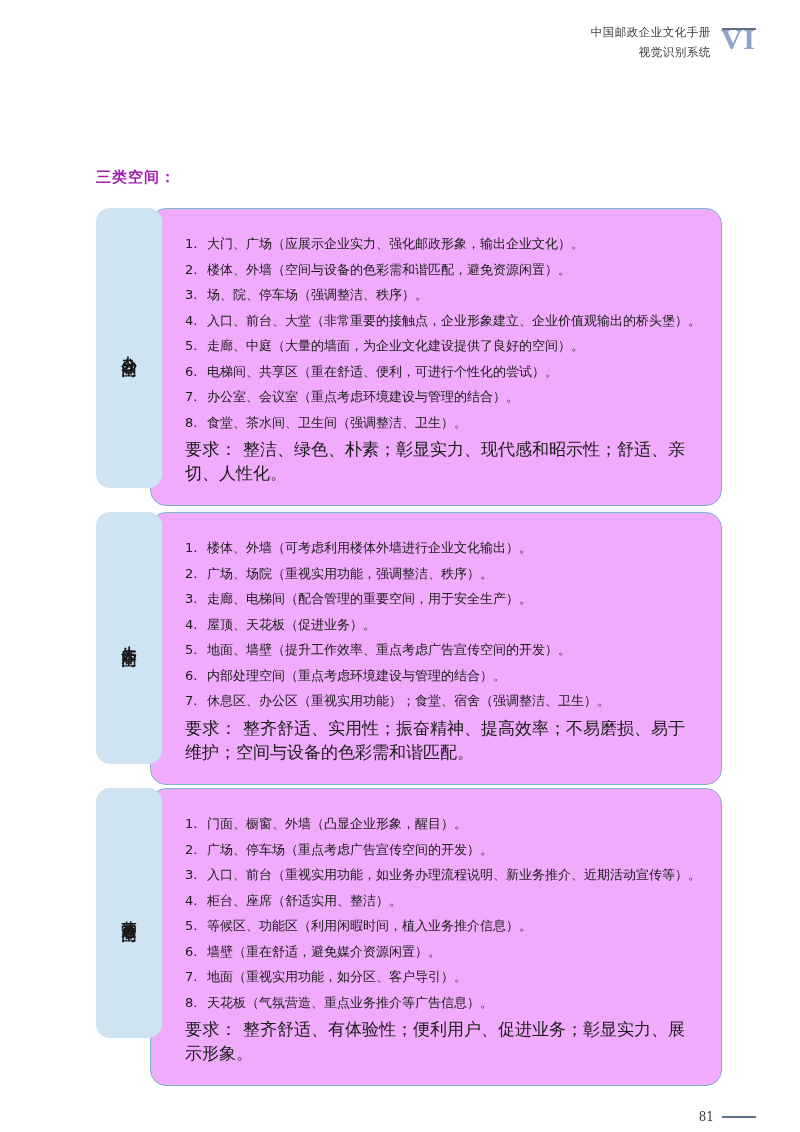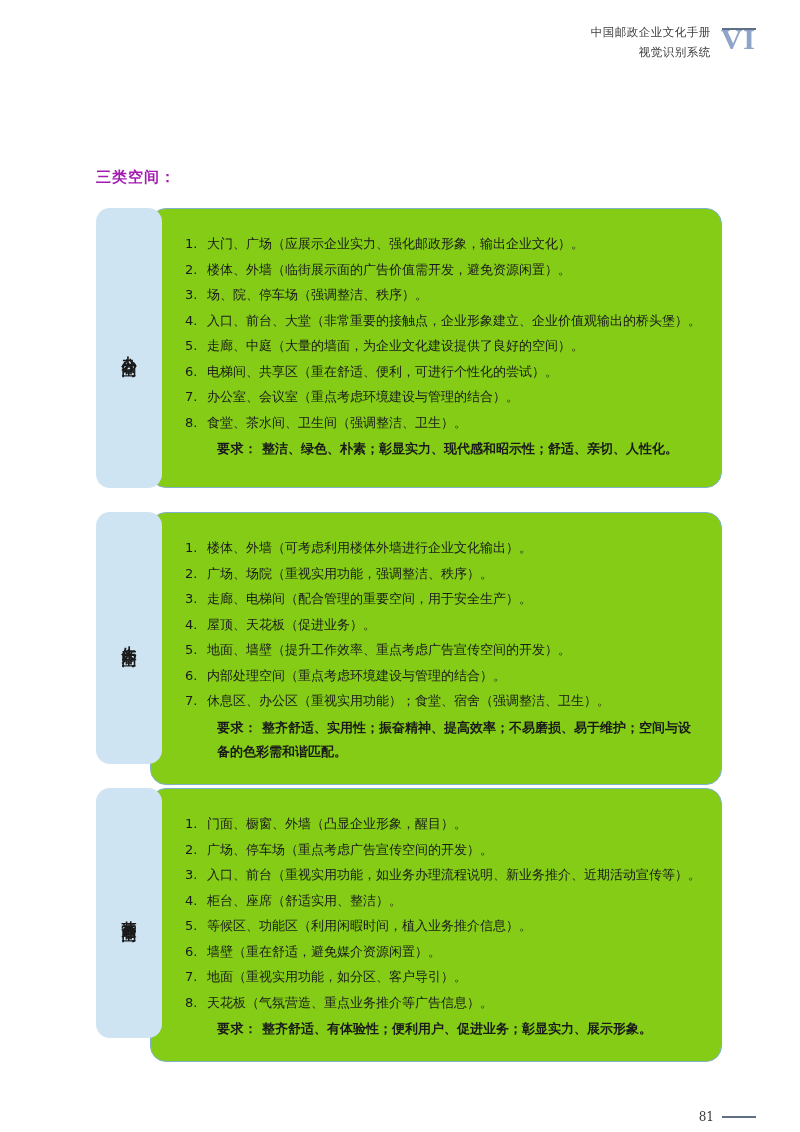--- a/index.html
+++ b/index.html
@@ -98,21 +98,21 @@
     text-orientation: upright;
     max-height: 100%;
   }
 
   .block-body {
     flex: 1 1 auto;
     border: 1px solid #7fb3c8;
     border-radius: 16px;
     margin-left: -12px;
     padding: 22px 20px 20px 34px;
-    background: #84cc16;
+    background: #f0abfc;
     position: relative;
     z-index: 1;
     box-sizing: border-box;
   }
 
   ol.items {
     margin: 0;
     padding: 0;
     list-style: none;
   }
@@ -120,26 +120,25 @@
     font-size: 13px;
     line-height: 25.5px;
     color: #1a1a1a;
     white-space: nowrap;
   }
   .num {
     display: inline-block;
     width: 22px;
   }
   .requirement {
-    font-size: 13px;
+    font-size: 17px;
     line-height: 24px;
-    font-weight: bold;
+    font-weight: normal;
     color: #1a1a1a;
     margin-top: 2px;
-    margin-left: 32px;
   }
   .requirement .req-label {
     letter-spacing: 0.5px;
   }
 
   
   .footer {
     position: absolute;
     bottom: 8px;
     right: 44px;
@@ -172,21 +171,21 @@
 
 <div class="section-title">三类空间：</div>
 
 <div class="block" id="block-0">
   <div class="block-label" style="height: 280px; background: rgb(207, 228, 242);">
     <span class="block-label-text">办公空间</span>
   </div>
   <div class="block-body" style="min-height: 280px; border-color: rgb(127, 179, 200);">
     <ol class="items">
       <li><span class="num">1.</span><span>大门、广场（应展示企业实力、强化邮政形象，输出企业文化）。</span></li>
-      <li><span class="num">2.</span><span>楼体、外墙（临街展示面的广告价值需开发，避免资源闲置）。</span></li>
+      <li><span class="num">2.</span><span>楼体、外墙（空间与设备的色彩需和谐匹配，避免资源闲置）。</span></li>
       <li><span class="num">3.</span><span>场、院、停车场（强调整洁、秩序）。</span></li>
       <li><span class="num">4.</span><span>入口、前台、大堂（非常重要的接触点，企业形象建立、企业价值观输出的桥头堡）。</span></li>
       <li><span class="num">5.</span><span>走廊、中庭（大量的墙面，为企业文化建设提供了良好的空间）。</span></li>
       <li><span class="num">6.</span><span>电梯间、共享区（重在舒适、便利，可进行个性化的尝试）。</span></li>
       <li><span class="num">7.</span><span>办公室、会议室（重点考虑环境建设与管理的结合）。</span></li>
       <li><span class="num">8.</span><span>食堂、茶水间、卫生间（强调整洁、卫生）。</span></li>
     </ol>
     <div class="requirement">
       <span class="req-label">要求：</span>
       <span>整洁、绿色、朴素；彰显实力、现代感和昭示性；舒适、亲切、人性化。</span>

